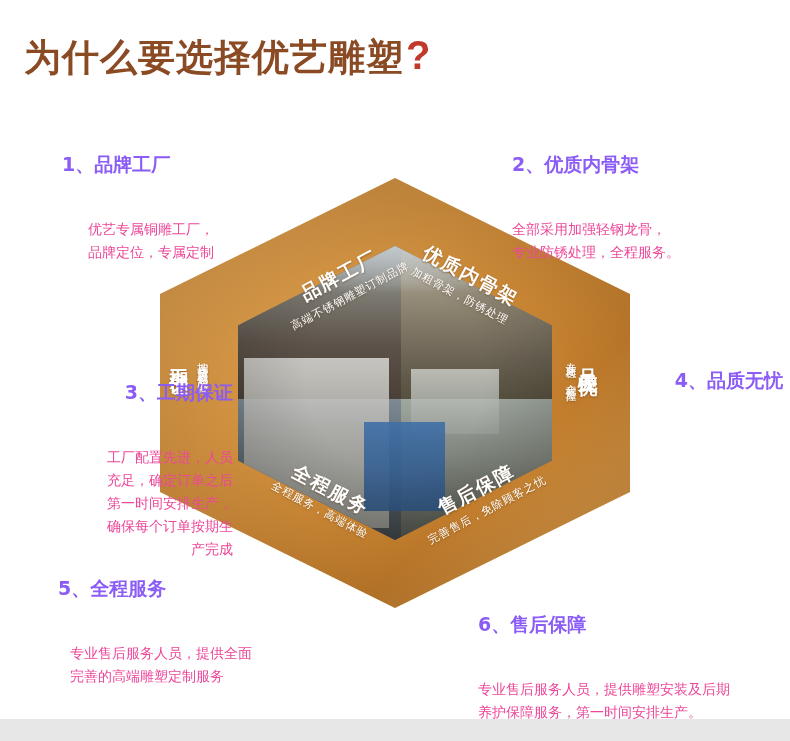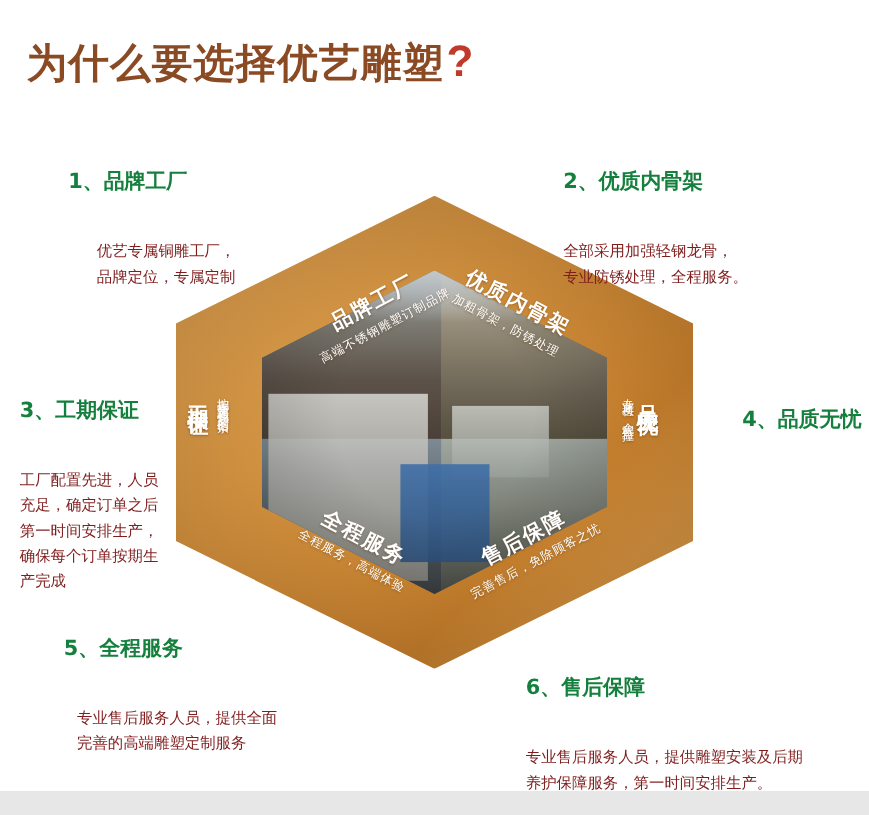--- a/index.html
+++ b/index.html
@@ -20,21 +20,21 @@
     height: 741px;
     background: #ffffff;
   }
 
   
   .title-wrap {
     position: absolute;
     left: 24px;
     top: 38px;
     display: flex;
-    align-items: flex-end;
+    align-items: flex-start;
   }
   .title-text {
     font-size: 37px;
     font-weight: bold;
     color: #8a4a23;
     letter-spacing: 1px;
     line-height: 1.1;
     font-family: "DejaVu Sans", sans-serif;
   }
   .title-mark {
@@ -157,38 +157,38 @@
   }
   .vert .rl-title { letter-spacing: 3px; }
   .vert-wrap { display: flex; align-items: flex-start; }
   .vert-wrap .rl-sub { font-size: 11px; letter-spacing: 2px; margin: 0 0 0 4px; }
 
   
   .blk { position: absolute; }
   .blk .hd {
     font-size: 19px;
     font-weight: bold;
-    color: #15803d;
+    color: #8b5cf6;
     font-family: "DejaVu Sans", sans-serif;
     margin-bottom: 8px;
     white-space: nowrap;
   }
   .blk .bd {
     font-size: 14px;
-    color: #7f1d1d;
+    color: #ec4899;
     line-height: 1.65;
     font-family: "DejaVu Sans", sans-serif;
     margin-top: 40px;
   }
   .blk.right { text-align: right; }
 
   .blk-1 { left: 62px;  top: 152px; width: 230px; }
   .blk-1 .bd { padding-left: 26px; }
   .blk-2 { left: 512px; top: 152px; width: 250px; }
-  .blk-3 { left: 18px;  top: 360px; width: 215px; }
+  .blk-3 { left: 18px;  top: 380px; width: 215px; text-align: right; }
   .blk-4 { left: 608px; top: 368px; width: 175px; text-align: left; }
   .blk-4 .bd { margin-left: -0px; }
   .blk-5 { left: 58px;  top: 576px; width: 280px; }
   .blk-5 .bd { padding-left: 12px; }
   .blk-6 { left: 478px; top: 612px; width: 310px; }
 
   
   .bottom-bar {
     position: absolute;
     left: 0;

